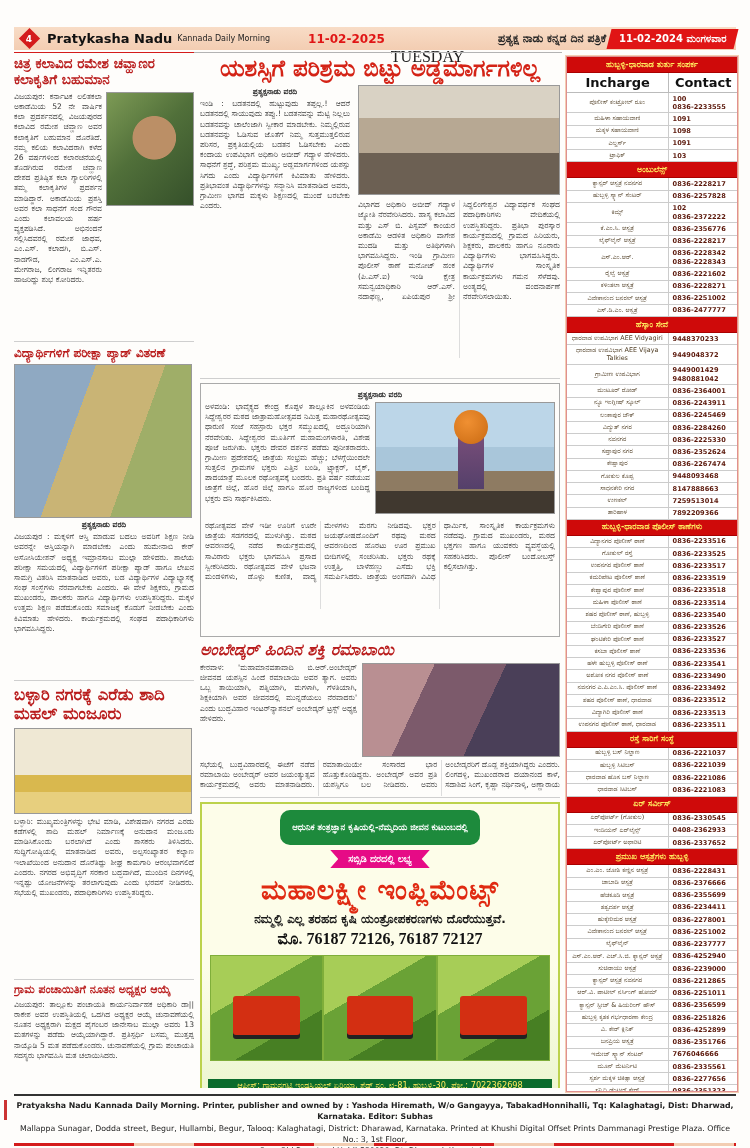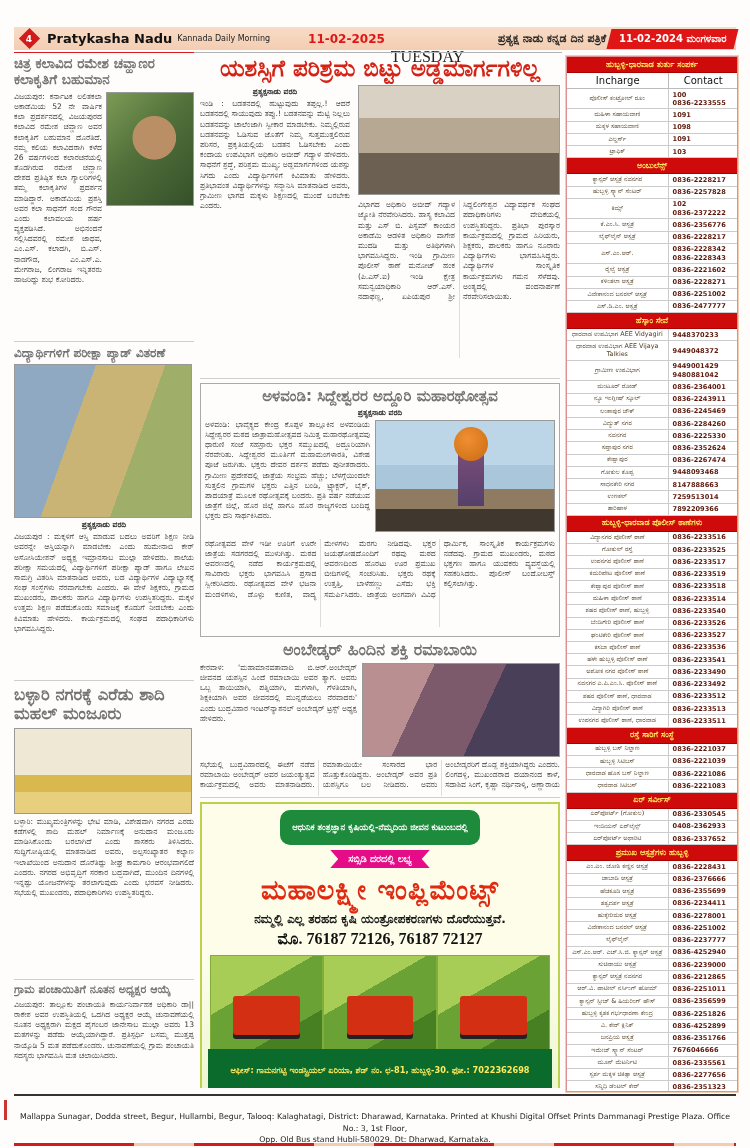--- a/index.html
+++ b/index.html
@@ -20,21 +20,21 @@
              padding:4px 10px;transform:skewX(-14deg);}
   .mh-banner span{display:inline-block;transform:skewX(14deg);}
   .mh-rule{position:absolute;left:14px;top:52px;width:548px;border-top:1.5px solid #b3b3b3;}
   .mh-rule-red{position:absolute;left:14px;top:52px;width:180px;border-top:1.5px solid #d41b1b;}
   
   .leftcol{position:absolute;left:14px;top:56px;width:180px;height:1032px;overflow:hidden;}
   .centercol{position:absolute;left:200px;top:56px;width:360px;height:1032px;overflow:hidden;}
   .sidebar{position:absolute;left:566px;top:56px;width:170px;height:1034px;
            border:1px solid #e09090;outline:1px solid #f3cdb2;background:#fff;overflow:hidden;}
   
-  .hl-black{font-weight:bold;color:#737373;line-height:1.18;}
+  .hl-black{font-weight:bold;color:#b91c1c;line-height:1.18;}
   .hl-red{font-weight:bold;color:#d42316;line-height:1.1;}
   .byline{text-align:center;font-size:7.5px;font-weight:bold;color:#222;margin:2px 0;}
   .body-txt{font-size:7.6px;color:#3a3a3a;text-align:justify;line-height:1.34;overflow:hidden;}
   .article{overflow:hidden;border-bottom:1px solid #cfcfcf;padding-bottom:4px;margin-bottom:4px;}
   .cols2{column-count:2;column-gap:8px;column-rule:1px solid #ddd;}
   .cols3{column-count:3;column-gap:8px;column-rule:1px solid #ddd;}
   
   .photo{position:relative;border:1px solid #999;overflow:hidden;}
   .ph-portrait{background:radial-gradient(circle at 55% 40%,#bb8f66 0 26%,transparent 27%),
                linear-gradient(135deg,#7d9a55 0%,#51703a 45%,#35502a 100%);}
@@ -44,21 +44,21 @@
   .ph-chariot{background:linear-gradient(#bcd6e8 0 40%,#a9c6da 40% 62%,#8e7b62 62% 80%,#40382f 80% 100%);}
   .ph-chariot::after{content:"";position:absolute;left:44%;top:6%;width:34px;height:34px;border-radius:50%;
                      background:radial-gradient(circle at 40% 35%,#f09032,#c96a12);}
   .ph-chariot::before{content:"";position:absolute;left:46%;top:26%;width:26px;height:52%;
                       background:linear-gradient(#7a4e7a,#54406a);}
   .ph-ambedkar{background:linear-gradient(115deg,#b98f92 0 30%,#7c5a6b 30% 60%,#4a3f58 60% 100%);}
   
   .sb-head{background:#cf0a0a;color:#ffe95e;font-weight:bold;font-size:8px;text-align:center;
            padding:2.5px 2px;border-bottom:1px solid #a00;}
   .sb-cols{display:flex;border-bottom:1px solid #bbb;}
-  .sb-cols div{font-weight:normal;font-size:10px;color:#111;text-align:center;padding:2px 0;}
+  .sb-cols div{font-weight:bold;font-size:13px;color:#111;text-align:center;padding:2px 0;}
   .sb-cols div:first-child{width:60%;border-right:1px solid #bbb;}
   .sb-cols div:last-child{width:40%;text-align:center;}
   .sb-row{display:flex;border-bottom:1px solid #ccc;min-height:10px;}
   .sb-name{width:60%;border-right:1px solid #ccc;font-size:6.4px;color:#4c3a20;text-align:center;
            padding:1.5px 2px;display:flex;align-items:center;justify-content:center;line-height:1.2;}
   .sb-num{width:40%;font-size:6.6px;color:#5c190c;font-weight:bold;text-align:left;
           padding:1.5px 0 1.5px 4px;display:flex;align-items:center;white-space:pre-line;line-height:1.25;}
   
   .ad{border:2px solid #bcd24c;background:linear-gradient(#fdfde9 0 55%,#ecf6cf 100%);
       overflow:hidden;text-align:center;position:relative;}
@@ -69,21 +69,21 @@
              clip-path:polygon(0 0,100% 0,92% 50%,100% 100%,0 100%,8% 50%);}
   .ad-title{color:#e02a12;font-size:27px;font-weight:bold;margin-top:6px;letter-spacing:1px;}
   .ad-tag{color:#161616;font-size:12px;font-weight:bold;margin-top:6px;}
   .ad-phone{color:#111;font-size:16px;font-weight:bold;margin-top:4px;font-family:"Liberation Serif",serif;}
   .ad-photos{display:flex;justify-content:space-between;padding:7px 8px 0 8px;}
   .ad-photo{width:112px;height:104px;border:1px solid #7fae3a;position:relative;
             background:linear-gradient(150deg,#a7cd57 0 35%,#6aa236 35% 70%,#477f23 70% 100%);}
   .ad-photo::after{content:"";position:absolute;left:20%;top:38%;width:60%;height:38%;
                    background:#d32f12;border-radius:3px;box-shadow:0 4px 0 #222;}
   .ad-addr{position:absolute;left:6px;right:6px;bottom:5px;background:#0b6b2d;color:#ffe95e;
-           font-size:8.2px;font-weight:bold;padding:16px 2px;}
+           font-size:8.2px;font-weight:normal;padding:1px 2px;}
   
   .footer{position:absolute;left:14px;top:1094px;width:722px;border-top:2px solid #333;
           padding-top:4px;text-align:center;font-size:7.8px;color:#222;line-height:1.45;}
   .bottom-strip{position:absolute;left:14px;bottom:2px;width:722px;height:3px;
                 background:repeating-linear-gradient(90deg,#d41b1b 0 120px,#f3cdb2 120px 180px);}
   .edge-mark{position:absolute;left:4px;top:1100px;width:3px;height:20px;background:#c33;}
 </style>
 </head>
 <body>
 
@@ -141,31 +141,30 @@
           <div class="body-txt" style="height:268px;">ಇಂಡಿ : ಬಡತನದಲ್ಲಿ ಹುಟ್ಟುವುದು ತಪ್ಪಲ್ಲ.! ಆದರೆ ಬಡತನದಲ್ಲಿ ಸಾಯುವುದು ತಪ್ಪು.! ಬಡತನವನ್ನು ಮೆಟ್ಟಿ ನಿಲ್ಲಲು ಬಡತನವನ್ನು ಚಾಲೆಂಜಾಗಿ ಸ್ವೀಕಾರ ಮಾಡಬೇಕು. ನಿಮ್ಮಲ್ಲಿರುವ ಬಡತನವನ್ನು ಓಡಿಸುವ ಜೊತೆಗೆ ನಿಮ್ಮ ಸುತ್ತಮುತ್ತಲಿರುವ ಪರಿಸರ, ಪ್ರಕೃತಿಯಲ್ಲಿಯ ಬಡತನ ಓಡಿಸಬೇಕು ಎಂದು ಕಂದಾಯ ಉಪವಿಭಾಗ ಅಧಿಕಾರಿ ಅಬೀದ್ ಗದ್ಯಾಳ ಹೇಳಿದರು. ಸಾಧನೆಗೆ ಶ್ರದ್ಧೆ, ಪರಿಶ್ರಮ ಮುಖ್ಯ; ಅಡ್ಡಮಾರ್ಗಗಳಿಂದ ಯಶಸ್ಸು ಸಿಗದು ಎಂದು ವಿದ್ಯಾರ್ಥಿಗಳಿಗೆ ಕಿವಿಮಾತು ಹೇಳಿದರು. ಪ್ರತಿಭಾವಂತ ವಿದ್ಯಾರ್ಥಿಗಳನ್ನು ಸನ್ಮಾನಿಸಿ ಮಾತನಾಡಿದ ಅವರು, ಗ್ರಾಮೀಣ ಭಾಗದ ಮಕ್ಕಳು ಶಿಕ್ಷಣದಲ್ಲಿ ಮುಂದೆ ಬರಬೇಕು ಎಂದರು.</div>
         </div>
         <div style="float:right;width:202px;">
           <div class="photo ph-group" style="width:200px;height:108px;"></div>
           <div class="body-txt cols2" style="height:158px;margin-top:5px;">ವಿಭಾಗದ ಅಧಿಕಾರಿ ಅಬೀದ್ ಗದ್ಯಾಳ ಜ್ಯೋತಿ ನೆರವೇರಿಸಿದರು. ಹಾಸ್ಯ ಕಲಾವಿದ ಮತ್ತು ಎಸ್ ಬಿ. ಪಿಸ್ಪಮ್ ಕಾಂಯರ ಅಕಾಡೆಮಿ ಆಡಳಿತ ಅಧಿಕಾರಿ ವಾಗೇಶ ಮುದಡಿ ಮತ್ತು ಅತಿಥಿಗಳಾಗಿ ಭಾಗವಹಿಸಿದ್ದರು. ಇಂಡಿ ಗ್ರಾಮೀಣ ಪೊಲೀಸ್ ಠಾಣೆ ಮನೋಜ್ ಹಂಕ (ಪಿ.ಎಸ್.ಐ) ಇಂಡಿ ಕ್ಷೇತ್ರ ಸಮನ್ವಯಾಧಿಕಾರಿ ಆರ್.ಎಸ್. ನದಾಫಣ್ಣ, ಏಪಿಯಪುರ ಶ್ರೀ ಸಿದ್ದಲಿಂಗೇಶ್ವರ ವಿದ್ಯಾವರ್ಧಕ ಸಂಘದ ಪದಾಧಿಕಾರಿಗಳು ವೇದಿಕೆಯಲ್ಲಿ ಉಪಸ್ಥಿತರಿದ್ದರು. ಪ್ರತಿಭಾ ಪುರಸ್ಕಾರ ಕಾರ್ಯಕ್ರಮದಲ್ಲಿ ಗ್ರಾಮದ ಹಿರಿಯರು, ಶಿಕ್ಷಕರು, ಪಾಲಕರು ಹಾಗೂ ನೂರಾರು ವಿದ್ಯಾರ್ಥಿಗಳು ಭಾಗವಹಿಸಿದ್ದರು. ವಿದ್ಯಾರ್ಥಿಗಳ ಸಾಂಸ್ಕೃತಿಕ ಕಾರ್ಯಕ್ರಮಗಳು ಗಮನ ಸೆಳೆದವು. ಅಂತ್ಯದಲ್ಲಿ ವಂದನಾರ್ಪಣೆ ನೆರವೇರಿಸಲಾಯಿತು.</div>
         </div>
       </div>
     </div>
 
     <div class="article" style="height:244px;border:1px solid #aaa;padding:4px;margin-bottom:4px;">
-      <div class="hl-black" style="font-size:15px;text-align:center;">ಅಳವಂಡಿ: ಸಿದ್ದೇಶ್ವರರ ಅದ್ದೂರಿ ಮಹಾರಥೋತ್ಸವ</div>
       <div class="byline">ಪ್ರತ್ಯಕ್ಷನಾಡು ವರದಿ</div>
       <div style="overflow:hidden;">
         <div class="photo ph-chariot" style="float:right;width:178px;height:110px;margin:0 0 3px 5px;"></div>
         <div class="body-txt" style="height:110px;">ಅಳವಂಡಿ: ಭಾವೈಕ್ಯದ ಕೇಂದ್ರ ಕೊಪ್ಪಳ ತಾಲ್ಲೂಕಿನ ಅಳವಂಡಿಯ ಸಿದ್ದೇಶ್ವರರ ಮಠದ ಜಾತ್ರಾಮಹೋತ್ಸವದ ನಿಮಿತ್ತ ಮಹಾರಥೋತ್ಸವವು ಧಾರುಣಿ ಸಂಜೆ ಸಹಸ್ರಾರು ಭಕ್ತರ ಸಮ್ಮುಖದಲ್ಲಿ ಅದ್ಧೂರಿಯಾಗಿ ನೆರವೇರಿತು. ಸಿದ್ದೇಶ್ವರರ ಮೂರ್ತಿಗೆ ಮಹಾಮಂಗಳಾರತಿ, ವಿಶೇಷ ಪೂಜೆ ಜರುಗಿತು. ಭಕ್ತರು ದೇವರ ದರ್ಶನ ಪಡೆದು ಪುನೀತರಾದರು. ಗ್ರಾಮೀಣ ಪ್ರದೇಶದಲ್ಲಿ ಜಾತ್ರೆಯ ಸಂಭ್ರಮ ಹೆಚ್ಚು; ಬೆಳಗ್ಗೆಯಿಂದಲೇ ಸುತ್ತಲಿನ ಗ್ರಾಮಗಳ ಭಕ್ತರು ಎತ್ತಿನ ಬಂಡಿ, ಟ್ರ್ಯಾಕ್ಟರ್, ಬೈಕ್, ಪಾದಯಾತ್ರೆ ಮೂಲಕ ರಥೋತ್ಸವಕ್ಕೆ ಬಂದರು. ಪ್ರತಿ ವರ್ಷ ನಡೆಯುವ ಜಾತ್ರೆಗೆ ಜಿಲ್ಲೆ, ಹೊರ ಜಿಲ್ಲೆ ಹಾಗೂ ಹೊರ ರಾಜ್ಯಗಳಿಂದ ಬಂದಿದ್ದ ಭಕ್ತರು ದನಿ ಸಾರ್ಥಕಿಸಿದರು.</div>
       </div>
       <div class="body-txt cols3" style="height:88px;margin-top:4px;">ರಥೋತ್ಸವದ ವೇಳೆ ಇಡೀ ಊರಿಗೆ ಊರೇ ಜಾತ್ರೆಯ ಸಡಗರದಲ್ಲಿ ಮುಳುಗಿತ್ತು. ಮಠದ ಆವರಣದಲ್ಲಿ ನಡೆದ ಕಾರ್ಯಕ್ರಮದಲ್ಲಿ ಸಾವಿರಾರು ಭಕ್ತರು ಭಾಗವಹಿಸಿ ಪ್ರಸಾದ ಸ್ವೀಕರಿಸಿದರು. ರಥೋತ್ಸವದ ವೇಳೆ ಭಜನಾ ಮಂಡಳಿಗಳು, ಡೊಳ್ಳು ಕುಣಿತ, ವಾದ್ಯ ಮೇಳಗಳು ಮೆರಗು ನೀಡಿದವು. ಭಕ್ತರ ಜಯಘೋಷದೊಂದಿಗೆ ರಥವು ಮಠದ ಆವರಣದಿಂದ ಹೊರಟು ಊರ ಪ್ರಮುಖ ಬೀದಿಗಳಲ್ಲಿ ಸಂಚರಿಸಿತು. ಭಕ್ತರು ರಥಕ್ಕೆ ಉತ್ತತ್ತಿ, ಬಾಳೆಹಣ್ಣು ಎಸೆದು ಭಕ್ತಿ ಸಮರ್ಪಿಸಿದರು. ಜಾತ್ರೆಯ ಅಂಗವಾಗಿ ವಿವಿಧ ಧಾರ್ಮಿಕ, ಸಾಂಸ್ಕೃತಿಕ ಕಾರ್ಯಕ್ರಮಗಳು ನಡೆದವು. ಗ್ರಾಮದ ಮುಖಂಡರು, ಮಠದ ಭಕ್ತಗಣ ಹಾಗೂ ಯುವಕರು ವ್ಯವಸ್ಥೆಯಲ್ಲಿ ಸಹಕರಿಸಿದರು. ಪೊಲೀಸ್ ಬಂದೋಬಸ್ತ್ ಕಲ್ಪಿಸಲಾಗಿತ್ತು.</div>
     </div>
 
     <div class="article" style="height:152px;">
-      <div class="hl-black" style="font-size:16px;text-align:center;">ಅಂಬೇಡ್ಕರ್ ಹಿಂದಿನ ಶಕ್ತಿ ರಮಾಬಾಯಿ</div>
+      <div class="hl-black" style="font-size:16px;text-align:left;font-style:italic;">ಅಂಬೇಡ್ಕರ್ ಹಿಂದಿನ ಶಕ್ತಿ ರಮಾಬಾಯಿ</div>
       <div style="overflow:hidden;margin-top:3px;">
         <div class="photo ph-ambedkar" style="float:right;width:196px;height:92px;margin:0 0 3px 5px;"></div>
         <div class="body-txt" style="height:92px;">ಕೇರವಾಳ: 'ಮಹಾಮಾನವತಾವಾದಿ ಬಿ.ಆರ್.ಅಂಬೇಡ್ಕರ್ ಜೀವನದ ಯಶಸ್ಸಿನ ಹಿಂದೆ ರಮಾಬಾಯಿ ಅವರ ತ್ಯಾಗ. ಅವರು ಒಬ್ಬ ತಾಯಿಯಾಗಿ, ಪತ್ನಿಯಾಗಿ, ಮಗಳಾಗಿ, ಗೆಳತಿಯಾಗಿ, ಶಿಕ್ಷಕಿಯಾಗಿ ಅವರ ಜೀವನದಲ್ಲಿ ಮುನ್ನಡೆಯಲು ನೆರವಾದರು' ಎಂದು ಬುದ್ಧವಿಹಾರ ಇಂಟರ್‌ನ್ಯಾಶನಲ್ ಅಂಬೇಡ್ಕರ್ ಟ್ರಸ್ಟ್ ಅಧ್ಯಕ್ಷ ಹೇಳಿದರು.</div>
       </div>
       <div class="body-txt cols3" style="height:36px;">ಸಭೆಯಲ್ಲಿ ಬುದ್ಧವಿಹಾರದಲ್ಲಿ ಈಚೆಗೆ ನಡೆದ ರಮಾಬಾಯಿ ಅಂಬೇಡ್ಕರ್ ಅವರ ಜಯಂತ್ಯುತ್ಸವ ಕಾರ್ಯಕ್ರಮದಲ್ಲಿ ಅವರು ಮಾತನಾಡಿದರು. ರಮಾತಾಯಿಯೇ ಸಂಸಾರದ ಭಾರ ಹೊತ್ತುಕೊಂಡಿದ್ದರು. ಅಂಬೇಡ್ಕರ್ ಅವರ ಪ್ರತಿ ಯಶಸ್ಸಿಗೂ ಬಲ ನೀಡಿದರು. ಅವರು ಅಂಬೇಡ್ಕರರಿಗೆ ದೊಡ್ಡ ಶಕ್ತಿಯಾಗಿದ್ದರು ಎಂದರು. ಲಿಂಗದಳ್ಳಿ, ಮುಖಂಡರಾದ ದಯಾನಂದ ಕಾಳೆ, ಸದಾಶಿವ ಸಿಂಗೆ, ಕೃಷ್ಣಾ ನರ್ಥಿನಾಳ್ಕಿ, ಅಣ್ಣಾರಾಯ ರಾಯನ್ನವರ, ರಘು ಮಾನ್ಪಿ, ಹಲವರು ಉಪಸ್ಥಿತರಿದ್ದರು.</div>
     </div>
 
     <div class="ad" style="height:293px;">
       <div class="ad-banner">ಆಧುನಿಕ ತಂತ್ರಜ್ಞಾನ ಕೃಷಿಯಲ್ಲಿ-ನೆಮ್ಮದಿಯ ಜೀವನ ಕುಟುಂಬದಲ್ಲಿ</div><br>
       <div class="ad-ribbon">ಸಬ್ಸಿಡಿ ದರದಲ್ಲಿ ಲಭ್ಯ</div>
@@ -479,19 +478,19 @@
           <div class="sb-num">0836-2277656</div>
         </div>
         <div class="sb-row">
           <div class="sb-name">ಸನ್ನಿಧಿ ಡೆಂಟಲ್ ಕೇರ್</div>
           <div class="sb-num">0836-2351323</div>
         </div>
       </div>
   </div>
 
   <div class="footer">
-    <br>
+    <span style="font-weight:bold;">Pratyaksha Nadu Kannada Daily Morning. Printer, publisher and owned by : Yashoda Hiremath, W/o Gangayya, TabakadHonnihalli, Tq: Kalaghatagi, Dist: Dharwad, Karnataka. Editor: Subhas</span><br>
     <span>Mallappa Sunagar, Dodda street, Begur, Hullambi, Begur, Talooq: Kalaghatagi, District: Dharawad, Karnataka. Printed at Khushi Digital Offset Prints Dammanagi Prestige Plaza. Office No.: 3, 1st Floor,</span><br>
     <span>Opp. Old Bus stand Hubli-580029. Dt: Dharwad, Karnataka.</span>
   </div>
   <div class="bottom-strip"></div>
   <div class="edge-mark"></div>
 </div>
 
 </body></html>

